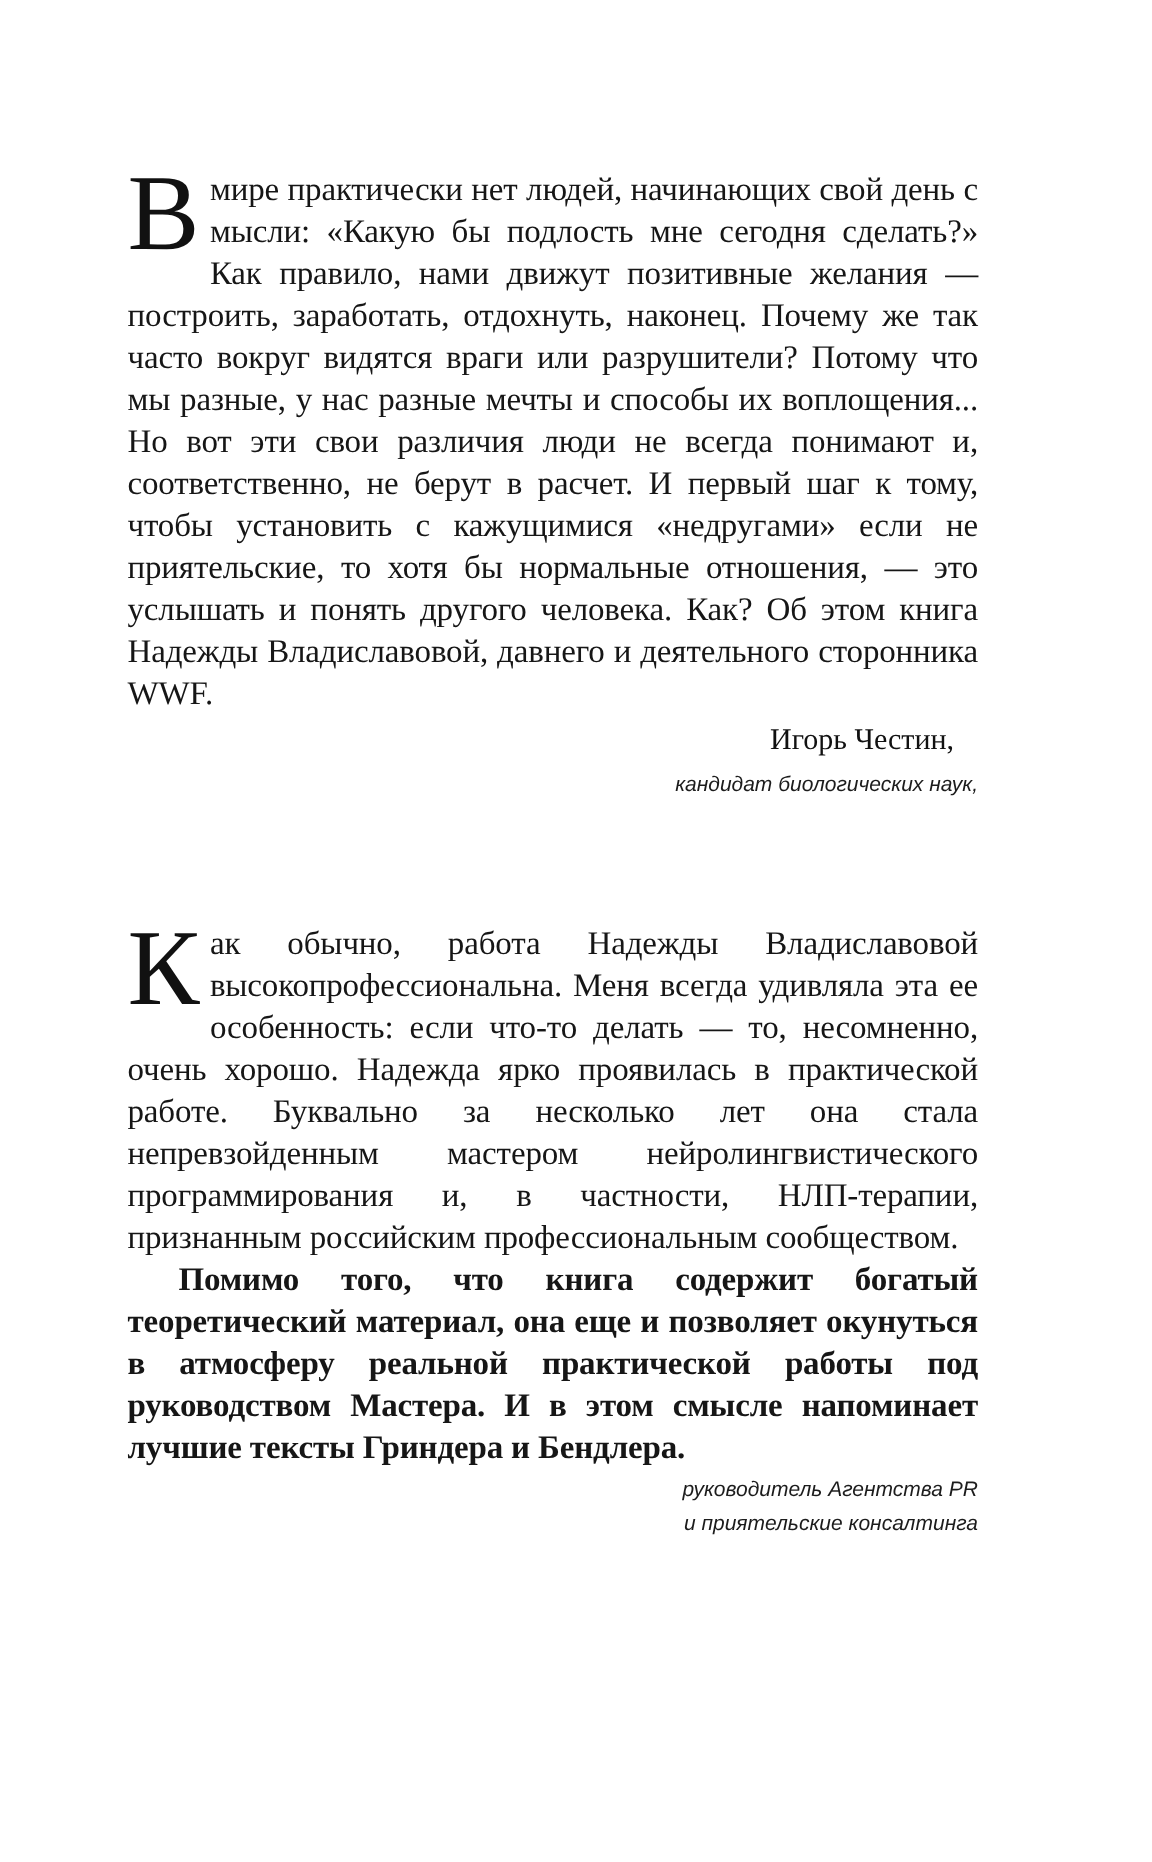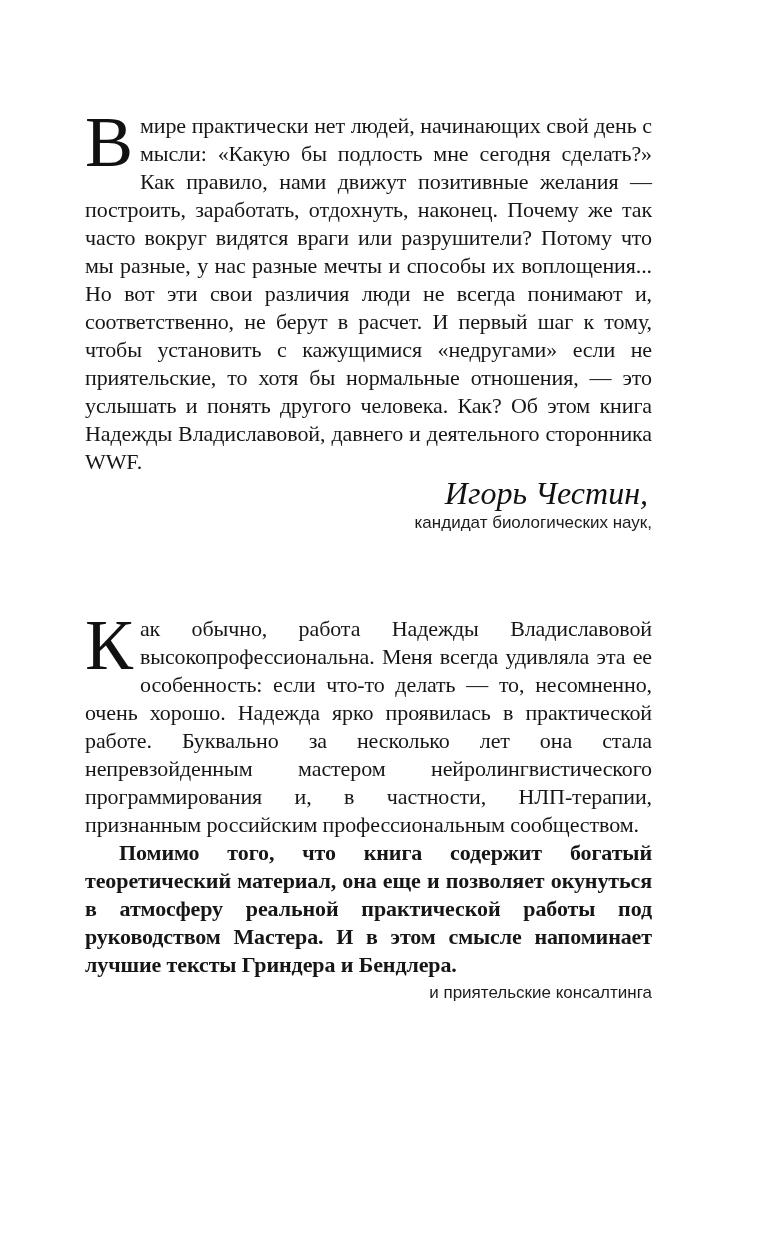--- a/index.html
+++ b/index.html
@@ -27,29 +27,29 @@
     font-size: 72px;
     line-height: 56px;
     height: 56px;
     margin: 2px 7px 0 0;
     color: #111111;
   }
   .para-indent { text-indent: 34px; font-weight: bold; }
   .signature { text-align: right; margin: 2px 0 0 0; }
   .sig-name {
     font-family: "Liberation Serif", "DejaVu Serif", serif;
-    font-style: italic;
-    font-size: 32px;
+    font-size: 20px;
     line-height: 30px;
-    margin: 0 4px 3px 0;
+    margin: 0 16px 3px 0;
     color: #111111;
   }
   .sig-title {
     font-family: "Liberation Sans", "DejaVu Sans", sans-serif;
-    font-size: 17px;
+    font-style: italic;
+    font-size: 14px;
     line-height: 23.5px;
     margin: 0;
     color: #1c1c1c;
   }
   .review-2 { margin-top: 80px; }
 </style>
 </head>
 <body>
 
 <div class="page">
@@ -63,17 +63,18 @@
       <p class="sig-title">кандидат биологических наук,</p>
     </div>
   </section>
 
   <section class="review review-2">
     <p class="body-para">
       <span class="dropcap">К</span><span>ак обычно, работа Надежды Владиславовой высокопрофессиональна. Меня всегда удивляла эта ее особенность: если что-то делать — то, несомненно, очень хорошо. Надежда ярко проявилась в практической работе. Буквально за несколько лет она стала непревзойденным мастером нейролингвистического программирования и, в частности, НЛП-терапии, признанным российским профессиональным сообществом.</span>
     </p>
     <p class="body-para para-indent">Помимо того, что книга содержит богатый теоретический материал, она еще и позволяет окунуться в атмосферу реальной практической работы под руководством Мастера. И в этом смысле напоминает лучшие тексты Гриндера и Бендлера.</p>
     <div class="signature">
+      <p class="sig-title">руководитель Агентства PR</p>
       <p class="sig-title">и приятельские консалтинга</p>
     </div>
   </section>
 
 </div>
 
 </body></html>

